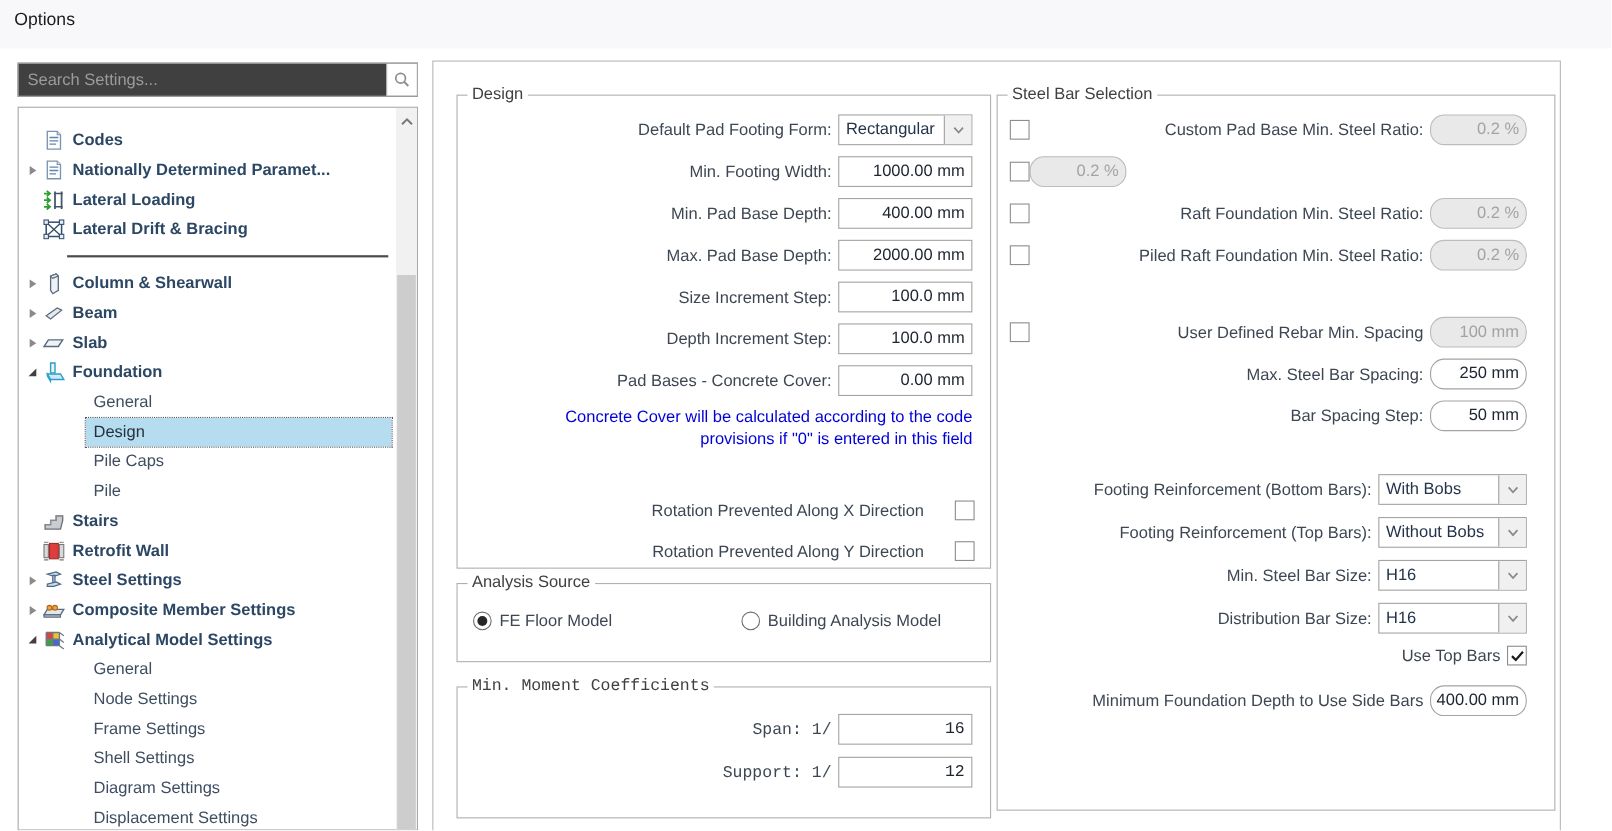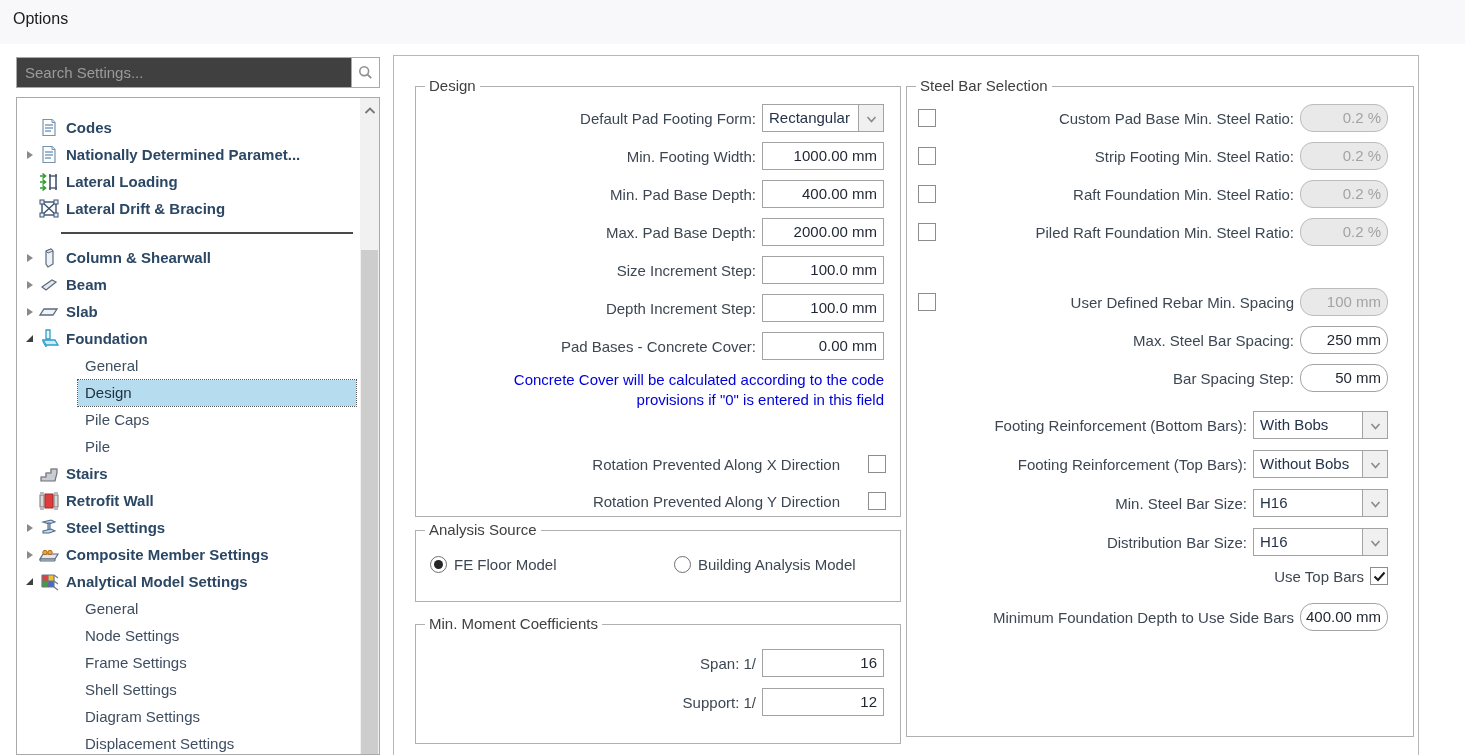--- a/index.html
+++ b/index.html
@@ -30,21 +30,21 @@
   .vscroll{position:absolute;top:0;right:0;width:19px;height:100%;background:#f1f1f1;}
   .scroll-up{position:absolute;top:0;left:0;width:100%;height:26px;display:flex;align-items:center;justify-content:center;}
   .scroll-thumb{position:absolute;left:1px;right:1px;top:152px;bottom:0;background:#cdcdcd;}
   
   .main{position:absolute;left:393px;top:55px;width:1026px;height:712px;border:1px solid #b7b7bc;
         background:#fff;box-sizing:border-box;}
   .group{position:absolute;border:1px solid #b0b0b0;box-sizing:border-box;background:#fff;}
   .legend{position:absolute;top:-10px;left:9px;background:#fff;padding:0 4px;font-size:15px;color:#404040;}
   .g-design{left:21px;top:30px;width:486px;height:431px;}
   .g-analysis{left:21px;top:474px;width:486px;height:72px;}
-  .g-moment{left:21px;top:568px;width:486px;height:120px;}
+  .g-moment{left:21px;top:568px;width:486px;height:120px;font-family:Liberation Mono, monospace;}
   .g-steel{left:512px;top:30px;width:508px;height:651px;}
   
   .rows-design{padding-top:17px;}
   .drow,.mrow{height:28px;margin:0 16px 10px 0;display:flex;align-items:center;}
   .mrow{margin-bottom:11px;}
   .rows-moment{padding-top:24px;}
   .flabel{flex:1;text-align:right;margin-right:6px;font-size:15px;color:#3d4753;white-space:nowrap;}
   .ctrl-input{height:28px;border:1px solid #a3a3a3;background:#fff;box-sizing:border-box;
               font-size:15px;color:#1e2430;text-align:right;padding-right:6px;line-height:26px;flex:none;}
   .ctrl-input.dis{background:#e9e9e9;border-color:#bcbcbc;color:#a3a3a3;}
@@ -65,21 +65,21 @@
   .radio-opt{display:flex;align-items:center;}
   .radio-opt.first{width:244px;flex:none;}
   .radio{width:17px;height:17px;border:1px solid #6f6f6f;border-radius:50%;box-sizing:border-box;background:#fff;
          display:flex;align-items:center;justify-content:center;flex:none;}
   .radio .dot{width:9px;height:9px;border-radius:50%;background:#262626;}
   .radio-label{font-size:15px;color:#3d4753;margin-left:7px;white-space:nowrap;}
   
   .srow{height:28px;margin:0 25px 10px 11px;display:flex;align-items:center;}
   .rows-ratio{padding-top:17px;}
   .rows-spacing .srow:first-child{margin-top:42px;}
-  .rows-combos .srow:first-child{margin-top:19px;}
+  .rows-combos .srow:first-child{margin-top:39px;}
   .rows-combos .srow{margin-bottom:11px;}
   .srow .cb{margin-right:0;}
   .srow-toggle{height:18px;margin:8px 25px 0 11px;display:flex;align-items:center;justify-content:flex-end;}
   .srow-last{margin-top:18px;justify-content:flex-end;}
 </style>
 </head>
 <body>
 
 <div class="screen">
 
@@ -424,21 +424,20 @@
     <div class="group g-steel">
       <span class="legend">Steel Bar Selection</span>
       <div class="rows-ratio" id="steel-ratio-rows">
           <div class="srow">
             <span class="cb"></span>
             <span class="flabel">Custom Pad Base Min. Steel Ratio:</span>
             <span class="ctrl-input w88 dis">0.2 %</span>
           </div>
           <div class="srow">
             <span class="cb"></span>
-            <span class="flabel">Strip Footing Min. Steel Ratio:</span>
             <span class="ctrl-input w88 dis">0.2 %</span>
           </div>
           <div class="srow">
             <span class="cb"></span>
             <span class="flabel">Raft Foundation Min. Steel Ratio:</span>
             <span class="ctrl-input w88 dis">0.2 %</span>
           </div>
           <div class="srow">
             <span class="cb"></span>
             <span class="flabel">Piled Raft Foundation Min. Steel Ratio:</span>

